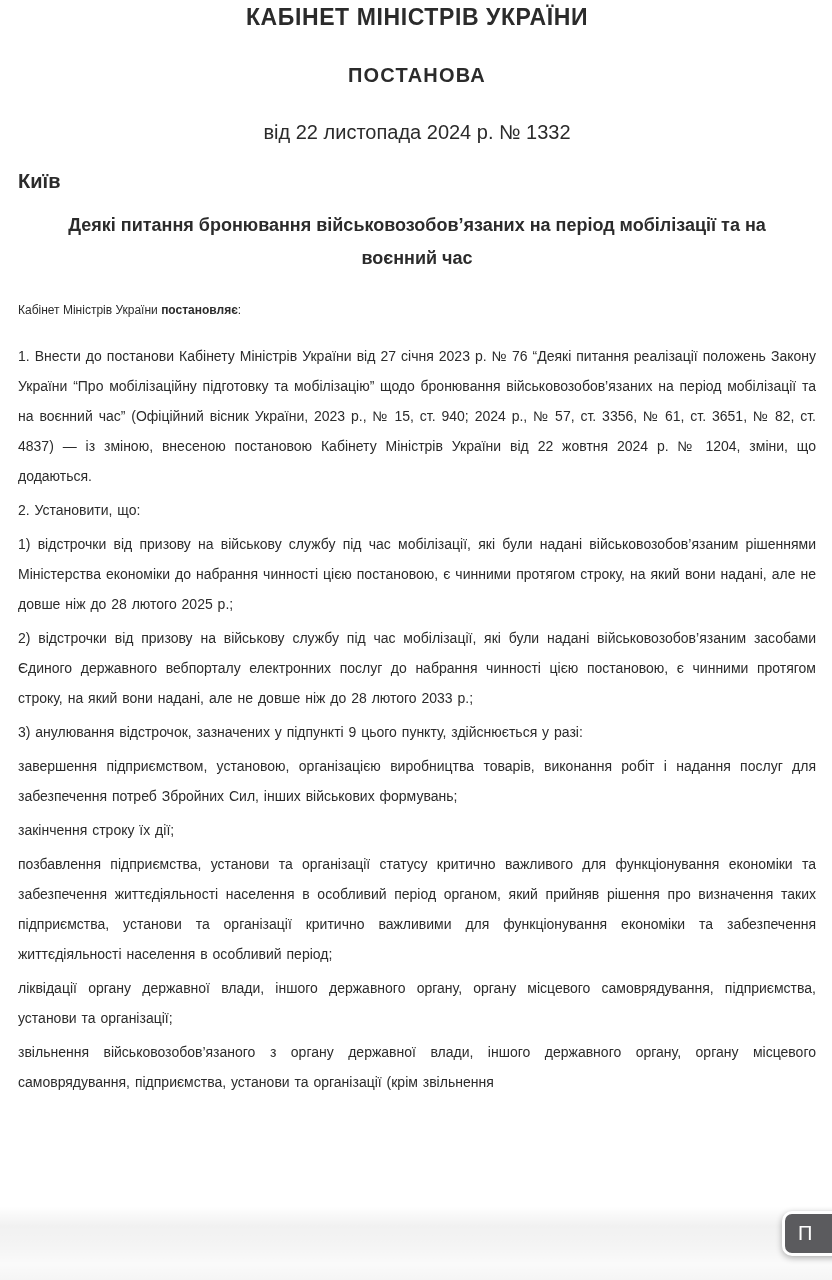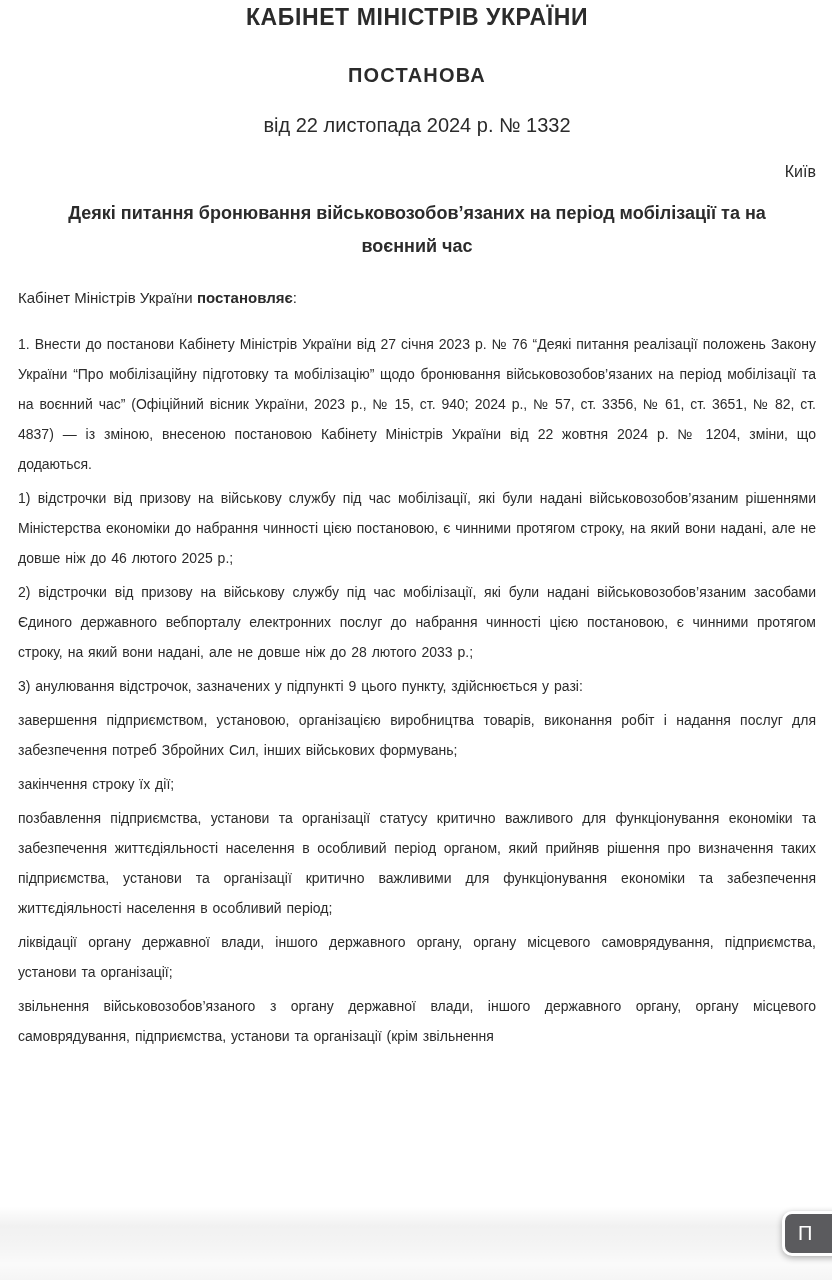--- a/index.html
+++ b/index.html
@@ -30,42 +30,42 @@
     color: #2b2b2b;
   }
   .doc-type {
     margin: 33px 0 9px 0;
     text-align: center;
     font-size: 20px;
     font-weight: bold;
     letter-spacing: 1.2px;
   }
   .date-line {
-    margin: 27px 0 0 0;
+    margin: 34px 0 0 0;
     text-align: center;
     font-size: 20px;
     font-weight: normal;
   }
   .city-line {
     margin: 26px 0 0 0;
-    text-align: right;
-    font-size: 16px;
-    font-weight: normal;
+    text-align: left;
+    font-size: 20px;
+    font-weight: bold;
   }
   .doc-title {
     margin: 16px auto 0 auto;
     max-width: 756px;
     text-align: center;
     font-size: 18px;
     font-weight: bold;
     line-height: 33px;
   }
   .preamble {
     margin: 20px 0 16px 0;
-    font-size: 15px;
+    font-size: 12px;
     line-height: 30px;
     text-align: justify;
   }
   p.para {
     margin: 4px 0;
     font-size: 14px;
     line-height: 30px;
     text-align: justify;
     text-justify: inter-word;
     word-spacing: 1px;
@@ -113,21 +113,22 @@
 <div class="doc">
   <h1 class="inst-heading">КАБІНЕТ МІНІСТРІВ УКРАЇНИ</h1>
   <h2 class="doc-type">ПОСТАНОВА</h2>
   <div class="date-line">від 22 листопада 2024 р. № 1332</div>
   <div class="city-line">Київ</div>
   <h3 class="doc-title">Деякі питання бронювання військовозобов’язаних на період мобілізації та на воєнний час</h3>
 
   <p class="preamble"><span>Кабінет Міністрів України </span><strong>постановляє</strong><span>:</span></p>
 
   <p class="para">1. Внести до постанови Кабінету Міністрів України від 27 січня 2023 р. №  76 “Деякі питання реалізації положень Закону України “Про мобілізаційну підготовку та мобілізацію” щодо бронювання військовозобов’язаних на період мобілізації та на воєнний час” (Офіційний вісник України, 2023 р., № 15, ст. 940; 2024 р., № 57, ст. 3356, № 61, ст. 3651, №  82, ст. 4837) — із зміною, внесеною постановою Кабінету Міністрів України від 22 жовтня 2024 р. № 1204, зміни, що додаються.</p>
-  <p class="para">1) відстрочки від призову на військову службу під час мобілізації, які були надані військовозобов’язаним рішеннями Міністерства економіки до набрання чинності цією постановою, є чинними протягом строку, на який вони надані, але не довше ніж до 46 лютого 2025 р.;</p>
+  <p class="para">2. Установити, що:</p>
+  <p class="para">1) відстрочки від призову на військову службу під час мобілізації, які були надані військовозобов’язаним рішеннями Міністерства економіки до набрання чинності цією постановою, є чинними протягом строку, на який вони надані, але не довше ніж до 28 лютого 2025 р.;</p>
   <p class="para">2) відстрочки від призову на військову службу під час мобілізації, які були надані військовозобов’язаним засобами Єдиного державного вебпорталу електронних послуг до набрання чинності цією постановою, є чинними протягом строку, на який вони надані, але не довше ніж до 28 лютого 2033 р.;</p>
   <p class="para">3) анулювання відстрочок, зазначених у підпункті 9 цього пункту, здійснюється у разі:</p>
   <p class="para">завершення підприємством, установою, організацією виробництва товарів, виконання робіт і надання послуг для забезпечення потреб Збройних Сил, інших військових формувань;</p>
   <p class="para">закінчення строку їх дії;</p>
   <p class="para">позбавлення підприємства, установи та організації статусу критично важливого для функціонування економіки та забезпечення життєдіяльності населення в особливий період органом, який прийняв рішення про визначення таких підприємства, установи та організації критично важливими для функціонування економіки та забезпечення життєдіяльності населення в особливий період;</p>
   <p class="para">ліквідації органу державної влади, іншого державного органу, органу місцевого самоврядування, підприємства, установи та організації;</p>
   <p class="para">звільнення військовозобов’язаного з органу державної влади, іншого державного органу, органу місцевого самоврядування, підприємства, установи та організації (крім звільнення</p>
 </div>
 
 <div class="bottom-shade"></div>

